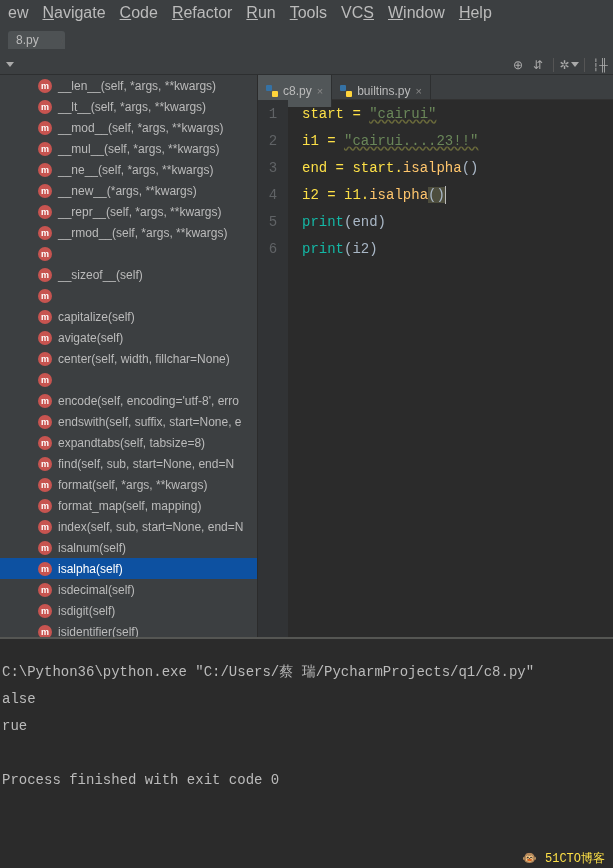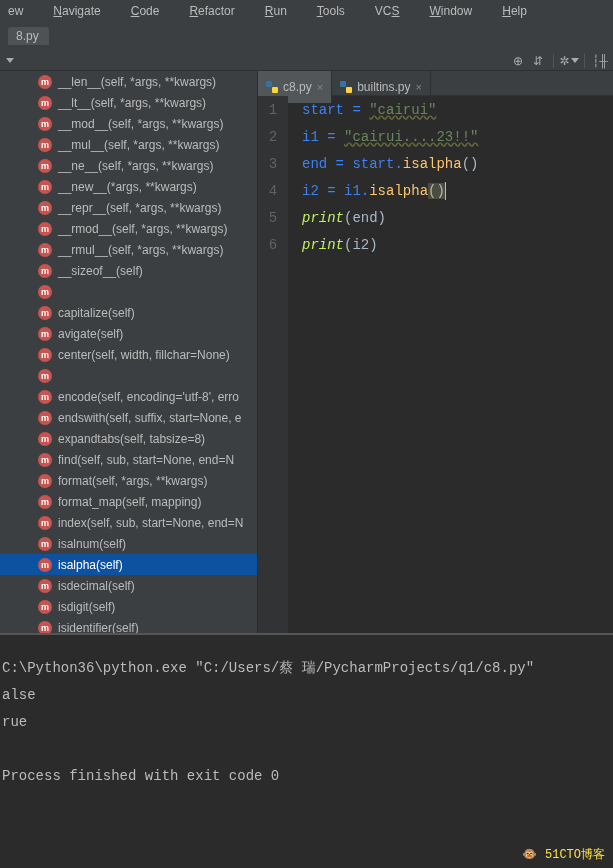--- a/index.html
+++ b/index.html
@@ -1,21 +1,21 @@
 <!DOCTYPE html>
 <html><head>
 <meta charset="utf-8">
 <style>
 * { margin:0; padding:0; box-sizing:border-box; }
 body { font-family:"Segoe UI",Arial,sans-serif; background:#3c3f41; color:#bbbbbb; width:613px; height:868px; overflow:hidden; font-size:12px; }
-.menubar { display:flex; gap:30px; padding:4px 8px 6px 8px; background:#3c3f41; font-size:12px; }
+.menubar { display:flex; gap:14px; padding:4px 8px 6px 8px; background:#3c3f41; font-size:16px; }
 .menubar span { cursor:pointer; }
 .menubar span u { text-decoration:underline; }
 .crumb { padding:3px 8px; display:flex; align-items:center; }
-.crumb-tag { background:#4e5254; border-top-left-radius:3px; border-top-right-radius:3px; padding:2px 10px 2px 8px; font-size:12px; position:relative; }
+.crumb-tag { background:#4e5254; border-top-left-radius:3px; border-top-right-radius:3px; padding:2px 26px 2px 8px; font-size:12px; position:relative; }
 .crumb-tag::after{content:"〉";position:absolute;right:-6px;top:2px;color:#555;}
 .tbar { display:flex; align-items:center; padding:6px 6px 2px 6px; gap:6px; background:#3c3f41; border-bottom:1px solid #2d2f30; }
 .tbar .spacer { flex:1; }
 .dd { width:6px;height:6px;border-left:4px solid transparent;border-right:4px solid transparent;border-top:5px solid #aaa; }
 .tbicon { width:14px;height:14px;display:inline-flex;align-items:center;justify-content:center;color:#aaa;font-size:12px;cursor:pointer;}
 .tbdiv { width:1px;height:14px;background:#555;margin:0 2px;}
 .main { display:flex; height:562px; }
 .side { width:258px; background:#3c3f41; overflow:hidden; border-right:1px solid #2b2b2b;}
 .list { overflow:hidden auto; height:100%; }
 .item { display:flex; align-items:center; gap:6px; padding:2px 0 2px 38px; height:21px; white-space:nowrap; cursor:pointer; font-size:12px;}
@@ -27,22 +27,22 @@
 .tab.active { background:#515658; }
 .pyicon { width:12px;height:12px;position:relative;flex-shrink:0;}
 .pyicon::before{content:"";position:absolute;width:6px;height:6px;background:#3572A5;top:0;left:0;border-radius:1px;}
 .pyicon::after{content:"";position:absolute;width:6px;height:6px;background:#FFD43B;bottom:0;right:0;border-radius:1px;}
 .tclose { color:#888;font-size:11px;cursor:pointer;}
 .codearea { display:flex; flex:1; font-family:"Consolas","Courier New",monospace; font-size:14px; line-height:27px;}
 .gutter { width:30px; background:#313335; color:#606366; text-align:center; padding-top:1px; user-select:none;}
 .code { padding:1px 8px 0 14px; color:#a9b7c6; position:relative;}
 .k-str { color:#6a8759; text-decoration: wavy underline #6a6a3a; text-decoration-skip-ink:none;}
 .k-fn { color:#ffc66d; }
-.k-kw { color:#bef264; font-style:italic;}
-.k-op { color:#3b82f6; }
+.k-kw { color:#14b8a6; }
+.k-op { color:#fde047; }
 .k-par { color:#a9b7c6;}
 .k-parh { background:#4d4d3d; }
 .cursor { display:inline-block;width:1px;height:18px;background:#bbb;vertical-align:middle;}
 .term { background:#2b2b2b; color:#bbbbbb; padding:20px 2px 0 2px; font-family:"SimSun","NSimSun","Courier New",monospace; font-size:14px; line-height:27px; border-top:2px solid #555653; height:240px; position:relative;}
 .watermark { position:absolute; right:8px; bottom:4px; color:#fde047; font-size:12px; background:rgba(0,0,0,0);}
 </style>
 </head>
 <body>
 
 <div class="menubar" id="menubar">
@@ -102,21 +102,20 @@
         <div class="item">
           <span class="micon">m</span>
           <span>__repr__(self, *args, **kwargs)</span>
         </div>
         <div class="item">
           <span class="micon">m</span>
           <span>__rmod__(self, *args, **kwargs)</span>
         </div>
         <div class="item">
           <span class="micon">m</span>
-          <span>__rmul__(self, *args, **kwargs)</span>
         </div>
         <div class="item">
           <span class="micon">m</span>
           <span>__sizeof__(self)</span>
         </div>
         <div class="item">
           <span class="micon">m</span>
         </div>
         <div class="item">
           <span class="micon">m</span>

